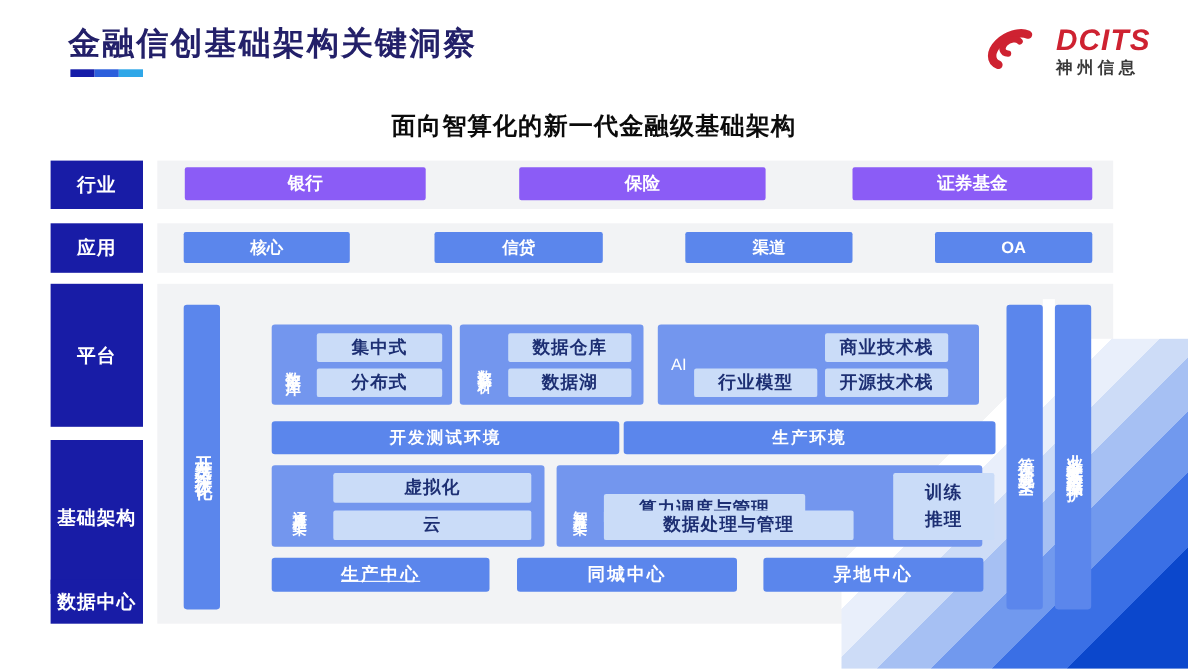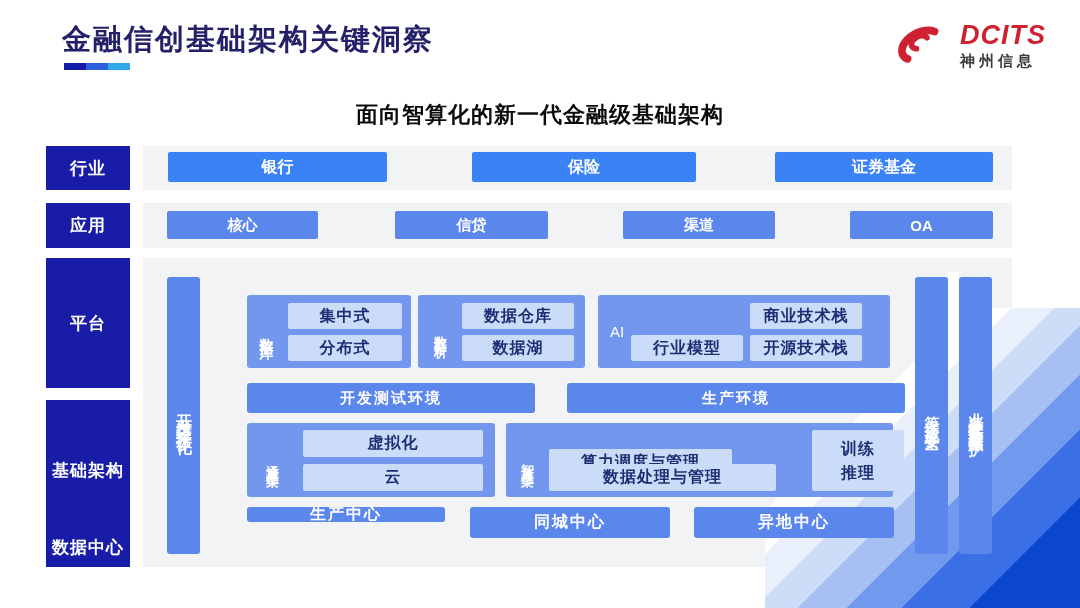--- a/index.html
+++ b/index.html
@@ -23,21 +23,21 @@
   .subtitle{left:0;top:100px;width:1080px;text-align:center;font-size:22px;font-weight:700;color:#0b0b0b;letter-spacing:1px;}
   
   .navy{
     left:46px;width:84px;background:#181CA6;color:#fff;font-weight:700;font-size:17px;
     display:flex;align-items:center;justify-content:center;letter-spacing:1px;
   }
   
   .strip{left:143px;width:869px;background:#F2F3F5;}
   
   .btn{display:flex;align-items:center;justify-content:center;color:#fff;font-weight:700;border-radius:2px;z-index:2;}
-  .btn1{background:#3b82f6;font-size:16px;}
+  .btn1{background:#8b5cf6;font-size:16px;}
   .btn2{background:#5B86EC;font-size:15px;}
   .band{background:#5B86EC;color:#fff;font-weight:700;font-size:15px;display:flex;align-items:center;justify-content:center;border-radius:3px;letter-spacing:2px;z-index:2;}
   .center-btn{background:#5B86EC;color:#fff;font-weight:700;font-size:16px;display:flex;align-items:center;justify-content:center;border-radius:3px;letter-spacing:2px;z-index:2;}
   
   .section{background:#7396EE;border-radius:3px;z-index:2;}
   .chip{
     background:#CADCF8;color:#1D2F73;font-weight:600;font-size:16px;
     display:flex;align-items:center;justify-content:center;border-radius:2px;letter-spacing:1px;
   }
   
@@ -131,42 +131,42 @@
   <div class="abs chip" style="left:44px;top:40px;width:112px;height:26px;">数据湖</div>
 </div>
 
 <div class="abs section" style="left:598px;top:295px;width:292px;height:73px;">
   <div class="abs ai-label" style="left:4px;top:0;width:30px;height:73px;">AI</div>
   <div class="abs chip" style="left:152px;top:8px;width:112px;height:26px;">商业技术栈</div>
   <div class="abs chip" style="left:33px;top:40px;width:112px;height:26px;">行业模型</div>
   <div class="abs chip" style="left:152px;top:40px;width:112px;height:26px;">开源技术栈</div>
 </div>
 
-<div class="abs band" style="left:247px;top:383px;width:288px;height:30px;">开发测试环境</div>
+<div class="abs band" style="left:247px;top:383px;width:316px;height:30px;">开发测试环境</div>
 <div class="abs band" style="left:567px;top:383px;width:338px;height:30px;">生产环境</div>
 
 <div class="abs section" style="left:247px;top:423px;width:248px;height:74px;">
   <div class="abs seclabel" style="left:0;top:0;width:50px;height:74px;">
     <span class="vtext vt13">通算框架</span>
   </div>
   <div class="abs chip" style="left:56px;top:7px;width:180px;height:27px;">虚拟化</div>
   <div class="abs chip" style="left:56px;top:41px;width:180px;height:27px;">云</div>
 </div>
 
 <div class="abs section" style="left:506px;top:423px;width:387px;height:74px;">
   <div class="abs seclabel" style="left:0;top:0;width:42px;height:74px;">
     <span class="vtext vt13">智算框架</span>
   </div>
   <div class="abs chip" style="left:43px;top:3px;width:183px;height:27px;margin-top:23px;">算力调度与管理</div>
   <div class="abs chip" style="left:43px;top:41px;width:227px;height:27px;">数据处理与管理</div>
   <div class="abs chip pre" style="left:278px;top:7px;width:92px;height:61px;margin-left:28px;">训练
 推理</div>
 </div>
 
-<div class="abs center-btn" style="left:247px;top:507px;width:198px;height:15px;">生产中心</div>
+<div class="abs center-btn" style="left:247px;top:507px;width:198px;height:31px;text-decoration:underline;">生产中心</div>
 <div class="abs center-btn" style="left:470px;top:507px;width:200px;height:31px;">同城中心</div>
 <div class="abs center-btn" style="left:694px;top:507px;width:200px;height:31px;">异地中心</div>
 
 <div class="abs vbar" style="left:915px;top:277px;width:33px;height:277px;">
   <span class="vtext vt15">等保合规安全</span>
 </div>
 <div class="abs vbar" style="left:959px;top:277px;width:33px;height:277px;">
   <span class="vtext vt15" style="letter-spacing:3px;">业务连续性及数据保护</span>
 </div>
 

